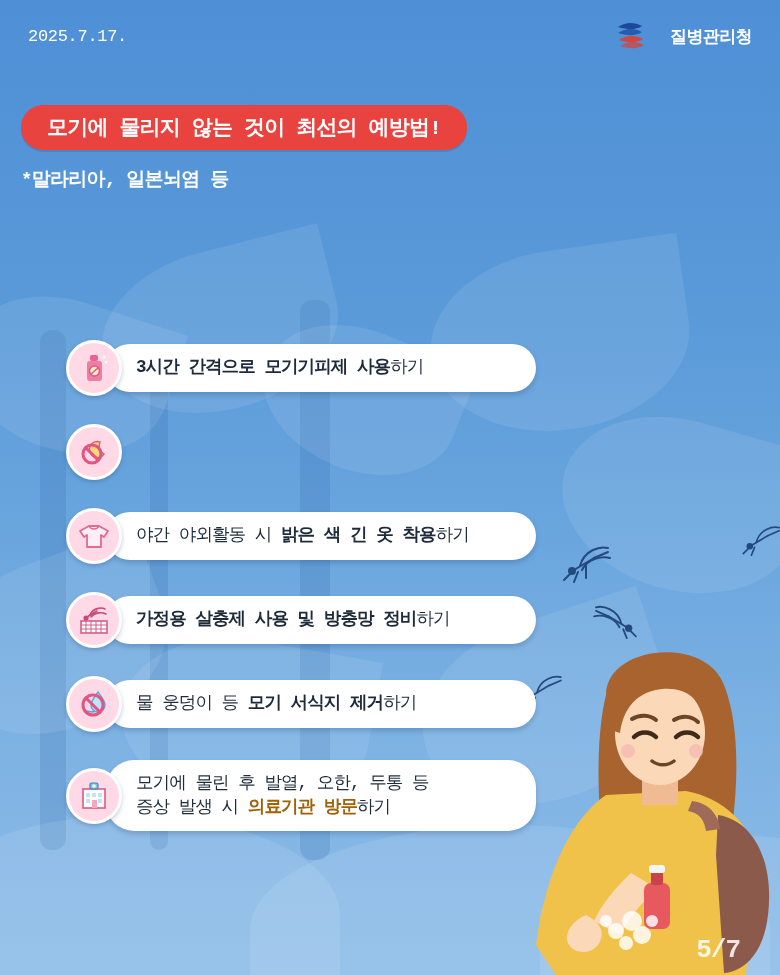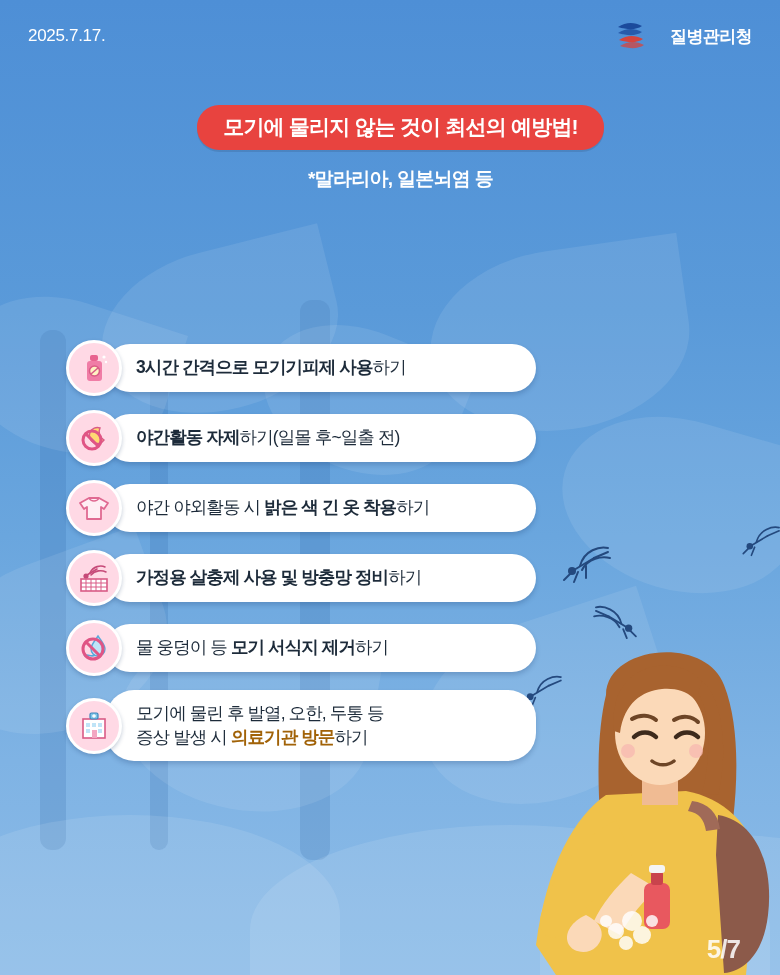--- a/index.html
+++ b/index.html
@@ -6,20 +6,21 @@
   html, body {
     width: 780px; height: 975px;
     font-family: "Liberation Sans", sans-serif;
     overflow: hidden;
   }
   .poster {
     position: relative;
     width: 780px; height: 975px;
     background: linear-gradient(180deg, #4e8fd6 0%, #5a9ad9 32%, #6aa6de 55%, #7fb3e4 78%, #8dbce8 100%);
     overflow: hidden;
+    font-family: Liberation Mono, monospace;
   }
 
   
   .bg-layer { position: absolute; inset: 0; pointer-events: none; }
   .leaf {
     position: absolute;
     background: rgba(255,255,255,0.09);
     border-radius: 50% 0 50% 50%;
   }
   .trunk {
@@ -43,21 +44,20 @@
     color: #ffffff; font-size: 17px; letter-spacing: -0.3px;
     font-weight: 500;
   }
   .brand { display: flex; align-items: center; gap: 20px; }
   .brand-mark { width: 34px; height: 30px; position: relative; }
   .brand-name { color: #ffffff; font-size: 17px; font-weight: 700; letter-spacing: -0.6px; }
 
   
   .title-block {
     position: absolute; top: 105px; left: 0; right: 0;
-    text-align: center;
     margin-left: 21px;
   }
   .ribbon {
     display: inline-block;
     background: #e8433f;
     color: #ffffff;
     font-size: 21px; font-weight: 800; letter-spacing: -0.8px;
     padding: 8px 26px 9px;
     border-radius: 22px;
     box-shadow: 0 2px 0 rgba(0,0,0,0.10);
@@ -77,21 +77,21 @@
   .subtitle {
     margin-top: 16px;
     color: #ffffff;
     font-size: 19px; font-weight: 700; letter-spacing: -0.7px;
   }
 
   
   .tips {
     position: absolute; top: 340px; left: 66px;
     width: 470px;
-    display: flex; flex-direction: column; gap: 14px;
+    display: flex; flex-direction: column; gap: 28px;
   }
   .tip { position: relative; display: flex; align-items: center; min-height: 52px; }
   .tip-icon {
     position: relative;
     z-index: 3;
     width: 56px; height: 56px; flex: 0 0 56px;
     border-radius: 50%;
     background: #ffd9e5;
     border: 3px solid #ffffff;
     box-shadow: 0 2px 4px rgba(20,50,100,0.25);
@@ -230,23 +230,20 @@
     </div>
 
     <div class="tip">
       <div class="tip-icon">
         <svg width="32" height="32" viewBox="0 0 32 32">
           <path d="M22 6 a8 8 0 1 0 4 12 a9 9 0 0 1 -4 -12 Z" fill="#ffd873" stroke="#d95b86" stroke-width="1.4"></path>
           <circle cx="14" cy="18" r="9" fill="none" stroke="#e05585" stroke-width="3"></circle>
           <path d="M8 12 L20 24" stroke="#e05585" stroke-width="3" stroke-linecap="round"></path>
         </svg>
       </div>
-      <div class="tip-body">
-        <b>야간활동 자제</b><span>하기(일몰 후~일출 전)</span>
-      </div>
     </div>
 
     <div class="tip">
       <div class="tip-icon">
         <svg width="34" height="30" viewBox="0 0 34 30">
           <path d="M12 5 L22 5 L31 10 L27 16 L24 14 L24 26 L10 26 L10 14 L7 16 L3 10 Z" fill="#ffeef4" stroke="#e06a92" stroke-width="1.8" stroke-linejoin="round"></path>
           <path d="M12 5 C14 9, 20 9, 22 5" fill="none" stroke="#e06a92" stroke-width="1.6"></path>
         </svg>
       </div>
       <div class="tip-body">

